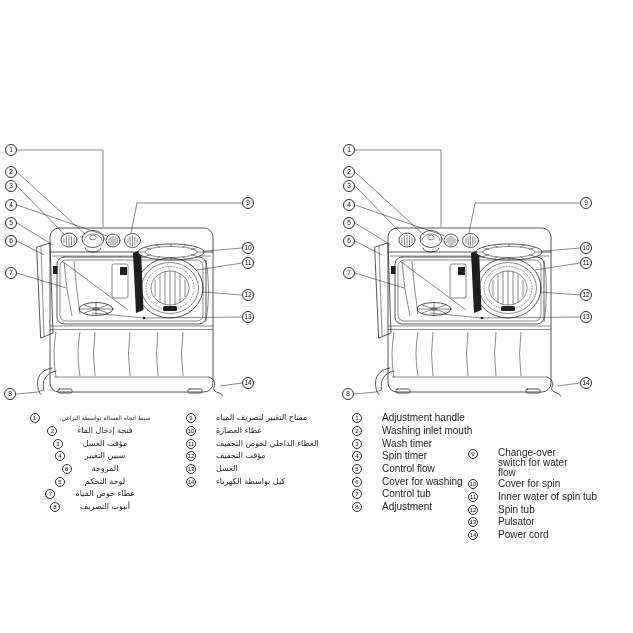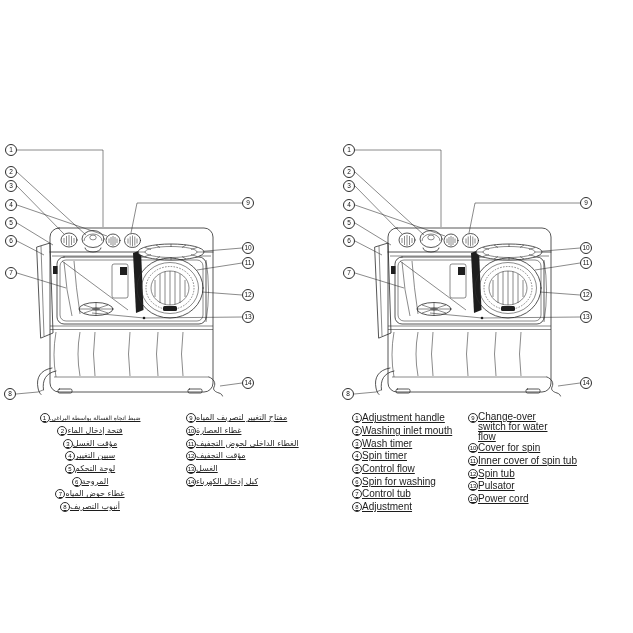--- a/index.html
+++ b/index.html
@@ -5,35 +5,35 @@
   html,body{margin:0;padding:0;background:#fff;}
   .canvas{position:relative;width:633px;height:633px;background:#ffffff;overflow:hidden;
           font-family:"Liberation Sans",sans-serif;color:#1c1c1c;}
   .diagram{position:absolute;width:310px;height:270px;}
   .art{position:absolute;left:0;top:0;width:310px;height:270px;}
   .co{position:absolute;width:12px;height:12px;box-sizing:border-box;border:1px solid #2e2e2e;
       border-radius:50%;background:#fff;display:flex;align-items:center;justify-content:center;
       font-size:6.5px;line-height:1;color:#111;}
   .legend{position:absolute;}
   .lcol{position:absolute;display:flex;flex-direction:column;}
-  .lrow{display:flex;align-items:center;gap:0;height:12.7px;text-decoration:underline;}
+  .lrow{display:flex;align-items:center;gap:20px;height:12.7px;}
   .cnum{flex:none;width:10px;height:10px;box-sizing:border-box;border:1px solid #2e2e2e;
         border-radius:50%;background:#fff;display:flex;align-items:center;justify-content:center;
         font-size:6px;line-height:1;color:#111;}
   .lab{font-size:10px;line-height:10px;white-space:nowrap;color:#1c1c1c;}
   
   .ar .lab{font-family:"DejaVu Sans",sans-serif;font-size:8px;direction:rtl;}
   .ar-c1{left:26px;top:412px;width:128px;justify-content:center;}
   .ar-c1 .lrow{justify-content:center;}
   .ar-c1 .lrow:first-child .lab{font-size:6px;}
   .ar-c2{left:186px;top:412px;width:110px;}
   
   .en-c1{left:352px;top:412px;}
   .en-c2{left:468px;top:412px;}
-  .lrow.wrap{height:auto;min-height:22.7px;align-items:flex-start;}
+  .lrow.wrap{height:auto;min-height:22.7px;align-items:flex-start;margin-top:36px;}
   .lrow.wrap .lab{white-space:normal;width:84px;}
   .lrow.wrap .cnum{margin-top:1px;}
   svg .ln{fill:none;stroke:#2b2b2b;stroke-width:0.8;stroke-linejoin:round;stroke-linecap:round;}
   svg .thin{fill:none;stroke:#2b2b2b;stroke-width:0.55;}
   svg .dk{fill:#1e1e1e;stroke:none;}
   svg .wh{fill:#ffffff;stroke:#2b2b2b;stroke-width:0.8;}
 </style>
 </head>
 <body>
 
@@ -236,28 +236,28 @@
         </div>
       <div class="lrow">
           <span class="cnum">3</span>
           <span class="lab">مؤقت الغسل</span>
         </div>
       <div class="lrow">
           <span class="cnum">4</span>
           <span class="lab">سبين التغيير</span>
         </div>
       <div class="lrow">
+          <span class="cnum">6</span>
+          <span class="lab">المروحة</span>
+        </div>
+      <div class="lrow">
           <span class="cnum">5</span>
           <span class="lab">لوحة التحكم</span>
         </div>
       <div class="lrow">
-          <span class="cnum">6</span>
-          <span class="lab">المروحة</span>
-        </div>
-      <div class="lrow">
           <span class="cnum">7</span>
           <span class="lab">غطاء حوض المياه</span>
         </div>
       <div class="lrow">
           <span class="cnum">8</span>
           <span class="lab">أنبوب التصريف</span>
         </div>
     </div>
     <div class="lcol ar-c2">
       <div class="lrow">
@@ -275,21 +275,21 @@
       <div class="lrow">
           <span class="cnum">12</span>
           <span class="lab">مؤقت التجفيف</span>
         </div>
       <div class="lrow">
           <span class="cnum">13</span>
           <span class="lab">الغسل</span>
         </div>
       <div class="lrow">
           <span class="cnum">14</span>
-          <span class="lab">كبل إدخال الكهرباء</span>
+          <span class="lab">كبل بواسطة الكهرباء</span>
         </div>
     </div>
   </div>
 
   <div class="legend en">
     <div class="lcol en-c1">
       <div class="lrow">
           <span class="cnum">1</span>
           <span class="lab">Adjustment handle</span>
         </div>
@@ -304,21 +304,21 @@
       <div class="lrow">
           <span class="cnum">4</span>
           <span class="lab">Spin timer</span>
         </div>
       <div class="lrow">
           <span class="cnum">5</span>
           <span class="lab">Control flow</span>
         </div>
       <div class="lrow">
           <span class="cnum">6</span>
-          <span class="lab">Spin for washing</span>
+          <span class="lab">Cover for washing</span>
         </div>
       <div class="lrow">
           <span class="cnum">7</span>
           <span class="lab">Control tub</span>
         </div>
       <div class="lrow">
           <span class="cnum">8</span>
           <span class="lab">Adjustment</span>
         </div>
     </div>
@@ -326,21 +326,21 @@
       <div class="lrow wrap">
           <span class="cnum">9</span>
           <span class="lab">Change-over switch for water flow</span>
         </div>
       <div class="lrow">
           <span class="cnum">10</span>
           <span class="lab">Cover for spin</span>
         </div>
       <div class="lrow">
           <span class="cnum">11</span>
-          <span class="lab">Inner cover of spin tub</span>
+          <span class="lab">Inner water of spin tub</span>
         </div>
       <div class="lrow">
           <span class="cnum">12</span>
           <span class="lab">Spin tub</span>
         </div>
       <div class="lrow">
           <span class="cnum">13</span>
           <span class="lab">Pulsator</span>
         </div>
       <div class="lrow">

